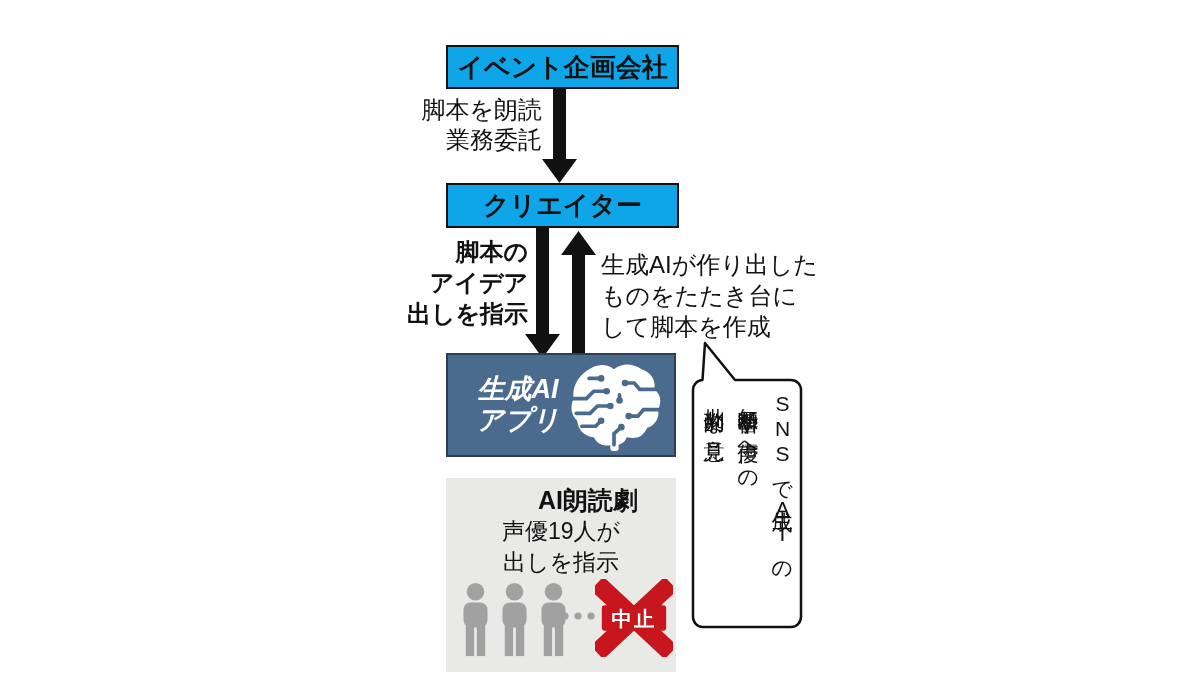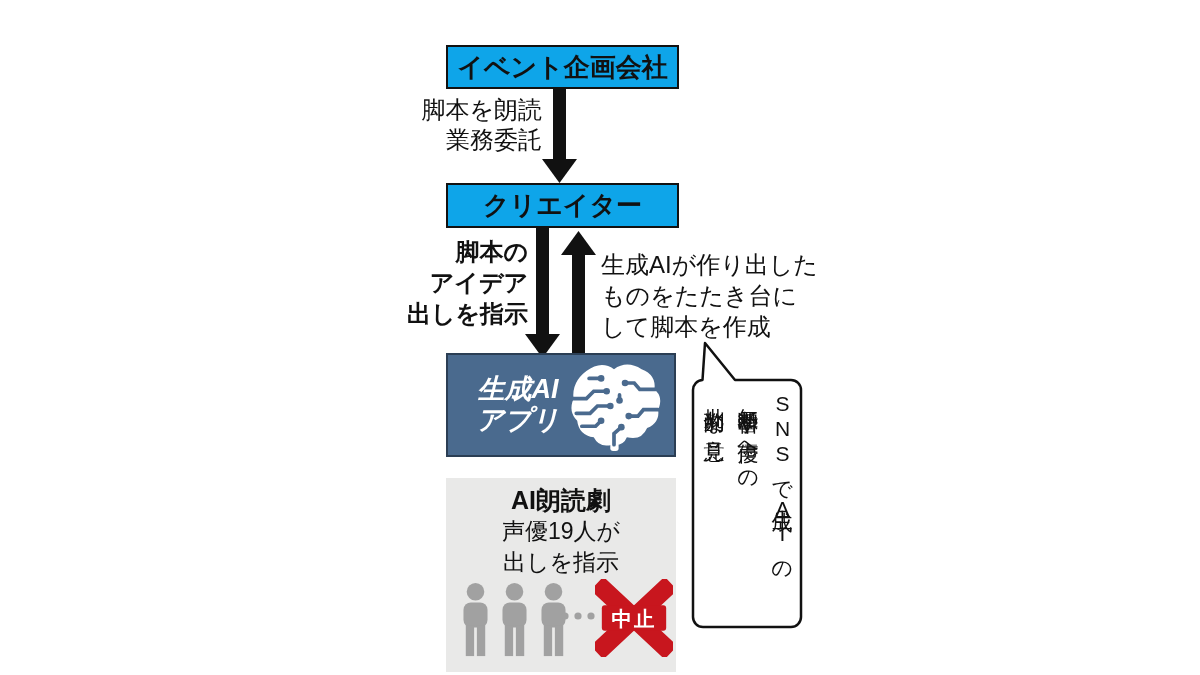--- a/index.html
+++ b/index.html
@@ -20,21 +20,21 @@
   .lbl1{left:390px;top:95px;width:152px;line-height:30px;}
   .lbl-bold{left:380px;top:236px;width:148px;font-weight:bold;}
   .lbl-up{left:601px;top:249px;}
   
   .ai-box{left:446px;top:353px;width:226px;height:100px;background:#4a6a8e;border:2px solid #2b3e54;font-style:italic;}
   .ai-text{position:absolute;left:18px;top:19px;width:104px;text-align:center;color:#fff;
            font-size:27px;font-weight:bold;line-height:31px;white-space:nowrap;}
   .brain{position:absolute;right:4px;top:5px;}
   
   .result-box{left:446px;top:478px;width:230px;height:194px;background:#e9e9e8;}
-  .r-title{position:absolute;top:6px;width:100%;text-align:center;font-size:25px;font-weight:bold;}
+  .r-title{position:absolute;top:6px;width:100%;text-align:center;font-size:25px;font-weight:bold;padding-left:27px;}
   .r-line1{position:absolute;top:38px;width:100%;text-align:center;font-size:23px;}
   .r-line2{position:absolute;top:69px;width:100%;text-align:center;font-size:23px;}
   .persons{position:absolute;left:11px;top:104px;display:flex;gap:2px;}
   .dots{position:absolute;left:114px;top:133px;}
   .stamp{position:absolute;left:149px;top:101px;}
   
   .bubble-svg{left:680px;top:335px;}
   .bubble-text{left:697px;top:392px;width:102px;height:230px;
                writing-mode:vertical-rl;text-orientation:upright;
                font-size:21px;line-height:34px;letter-spacing:2px;white-space:nowrap;}

